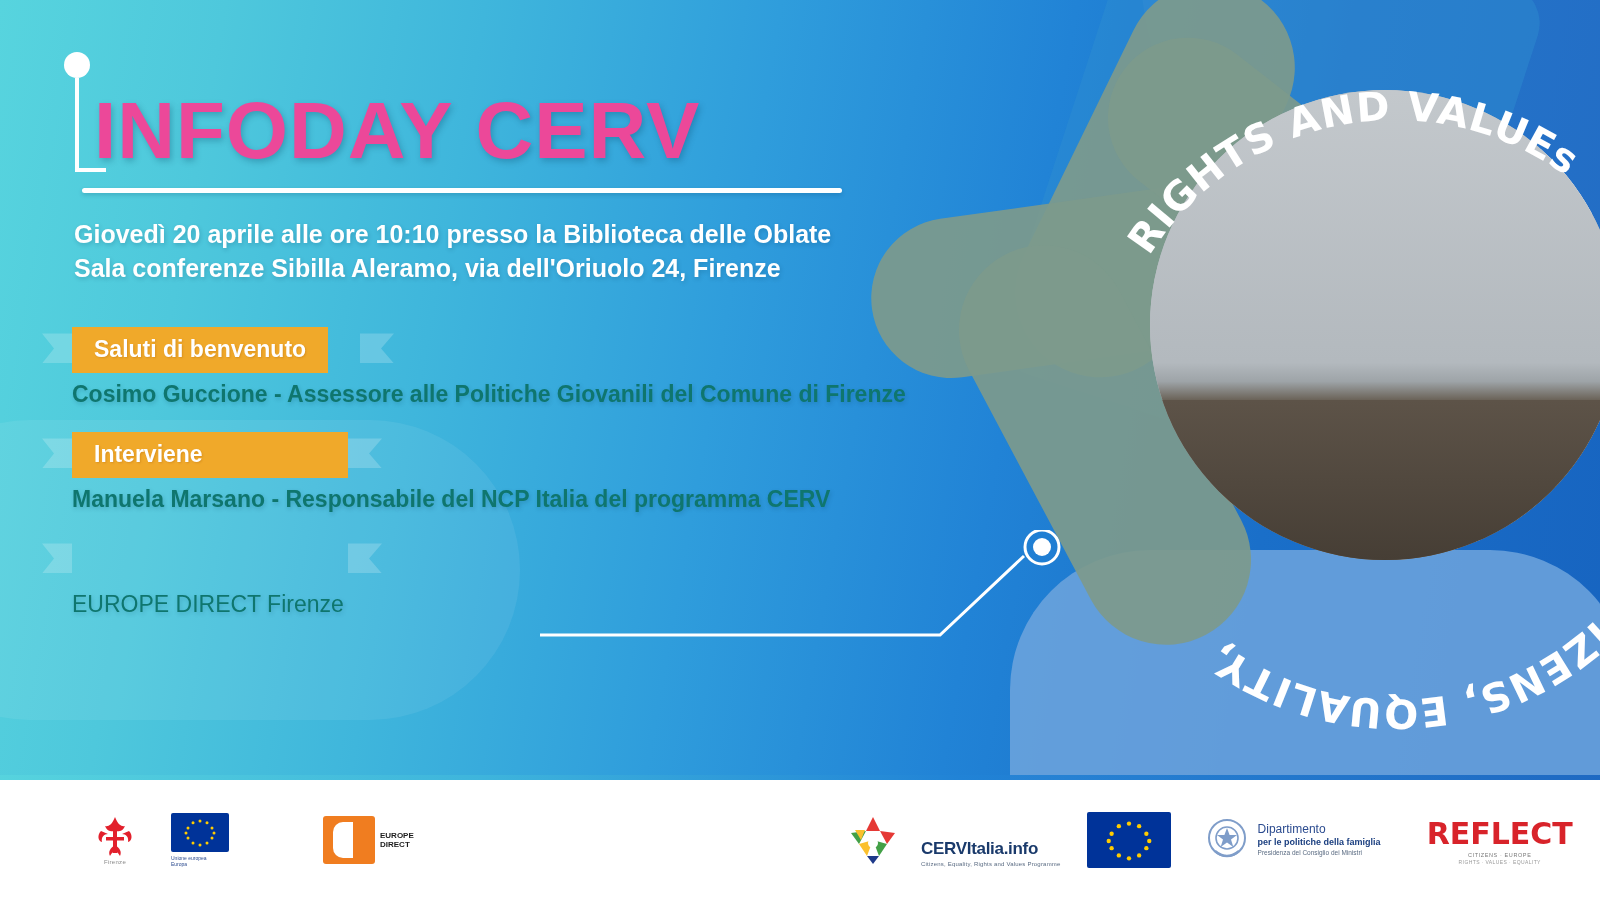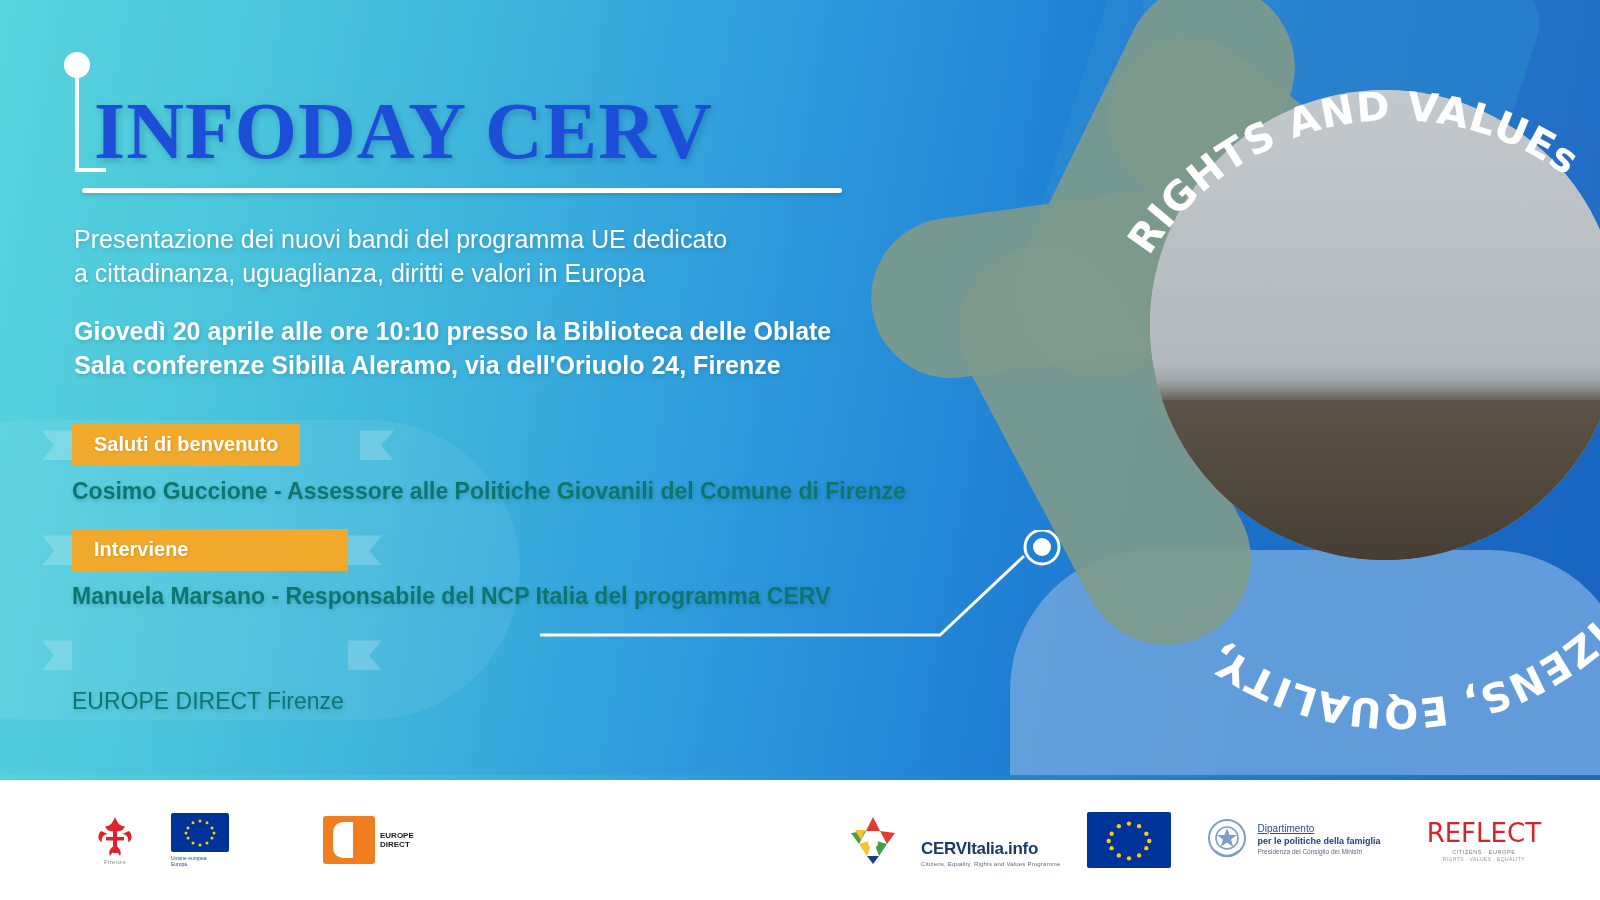--- a/index.html
+++ b/index.html
@@ -109,25 +109,25 @@
   .title-pin {
     position:absolute;
     left:60px; top:50px;
     width:50px; height:130px;
   }
 
   
   .content { position:absolute; left:72px; top:60px; width:940px; }
 
   .title {
-    font-family:Liberation Serif, serif;
+    font-family:Liberation Sans, sans-serif;
     font-weight:700;
     font-size:80px;
     line-height:0.98;
-    color:#1d4ed8;
+    color:#ec4899;
     letter-spacing:1px;
     text-shadow:2px 3px 6px rgba(0,60,90,0.28);
     margin:32px 0 0 22px;
   }
   .title-rule {
     margin:18px 0 0 10px;
     width:760px; height:5px;
     background:#ffffff;
     border-radius:3px;
     box-shadow:0 2px 4px rgba(0,60,90,0.2);
@@ -165,21 +165,21 @@
     width:34px; height:30px;
     background:rgba(255,255,255,0.20);
     clip-path:polygon(0 0, 100% 0, 62% 50%, 100% 100%, 0 100%);
   }
   .badge {
     position:absolute; left:0; top:0;
     display:inline-block;
     background:#f0a92a;
     color:#ffffff;
     font-weight:700;
-    font-size:20px;
+    font-size:23px;
     padding:9px 22px 10px 22px;
     text-shadow:1px 1px 2px rgba(150,80,0,0.25);
     white-space:nowrap;
   }
   .speaker {
     margin-top:12px;
     font-size:23px;
     font-weight:700;
     color:#0f766e;
     text-shadow:1px 2px 4px rgba(0,60,90,0.22);
@@ -223,28 +223,28 @@
   }
   .ed-text { font-size:8px; font-weight:700; color:#1c1c1c; line-height:1.15; }
 
   .cerv-logo { display:flex; align-items:flex-end; gap:20px; }
   .cerv-mark { width:56px; height:54px; position:relative; }
   .cerv-text-main { font-size:17px; font-weight:700; color:#1a3a6b; letter-spacing:-0.3px; }
   .cerv-text-sub { font-size:6px; color:#5a6b82; letter-spacing:0.2px; margin-top:2px; }
 
   .dip-logo { display:flex; align-items:center; gap:9px; }
   .dip-emblem { width:44px; height:47px; position:relative; }
-  .dip-t1 { font-size:10px; color:#2b4b8f; line-height:1.25;text-decoration:underline; }
+  .dip-t1 { font-size:12px; color:#2b4b8f; line-height:1.25; }
   .dip-t2 { font-size:9px; color:#1b3f80; font-weight:700; line-height:1.25; }
   .dip-t3 { font-size:6.5px; color:#5a6b82; line-height:1.3; margin-top:1px; }
 
   .reflect { display:flex; flex-direction:column; align-items:center; }
   .reflect-word {
     font-family:"DejaVu Sans", sans-serif;
-    font-size:26px; font-weight:400; color:#d8232a;
+    font-size:30px; font-weight:700; color:#d8232a;
     letter-spacing:0px;
   }
   .reflect-sub { font-size:5.5px; color:#7a7a7a; letter-spacing:0.6px; margin-top:1px; }
   .reflect-sub2 { font-size:5px; color:#9a9a9a; letter-spacing:0.4px; margin-top:1px; }
 
   .divider-bar {
     position:absolute; left:0; bottom:120px; width:1600px; height:5px;
     background:linear-gradient(90deg,#57d4de 0%,#3fb6dc 30%,#2183d6 60%,#1764c0 100%);
     opacity:0.9;
   }
@@ -333,24 +333,20 @@
   <svg class="node-line" viewBox="0 0 530 120">
     <path d="M0 105 L400 105 L484 26" stroke="#ffffff" stroke-width="3" fill="none"></path>
     <circle cx="502" cy="17" r="17" fill="none" stroke="#ffffff" stroke-width="3"></circle>
     <circle cx="502" cy="17" r="9" fill="#ffffff"></circle>
   </svg>
 
   <div class="content">
     <h1 class="title">INFODAY CERV</h1>
     <div class="title-rule"></div>
 
-    <div class="subtitle">
-      <div>Presentazione dei nuovi bandi del programma UE dedicato</div>
-      <div>a cittadinanza, uguaglianza, diritti e valori in Europa</div>
-    </div>
 
     <div class="when">
       <div>Giovedì 20 aprile alle ore 10:10 presso la Biblioteca delle Oblate</div>
       <div>Sala conferenze Sibilla Aleramo, via dell'Oriuolo 24, Firenze</div>
     </div>
 
     <div class="sessions">
 
       <div class="session">
         <div class="badge-wrap">

